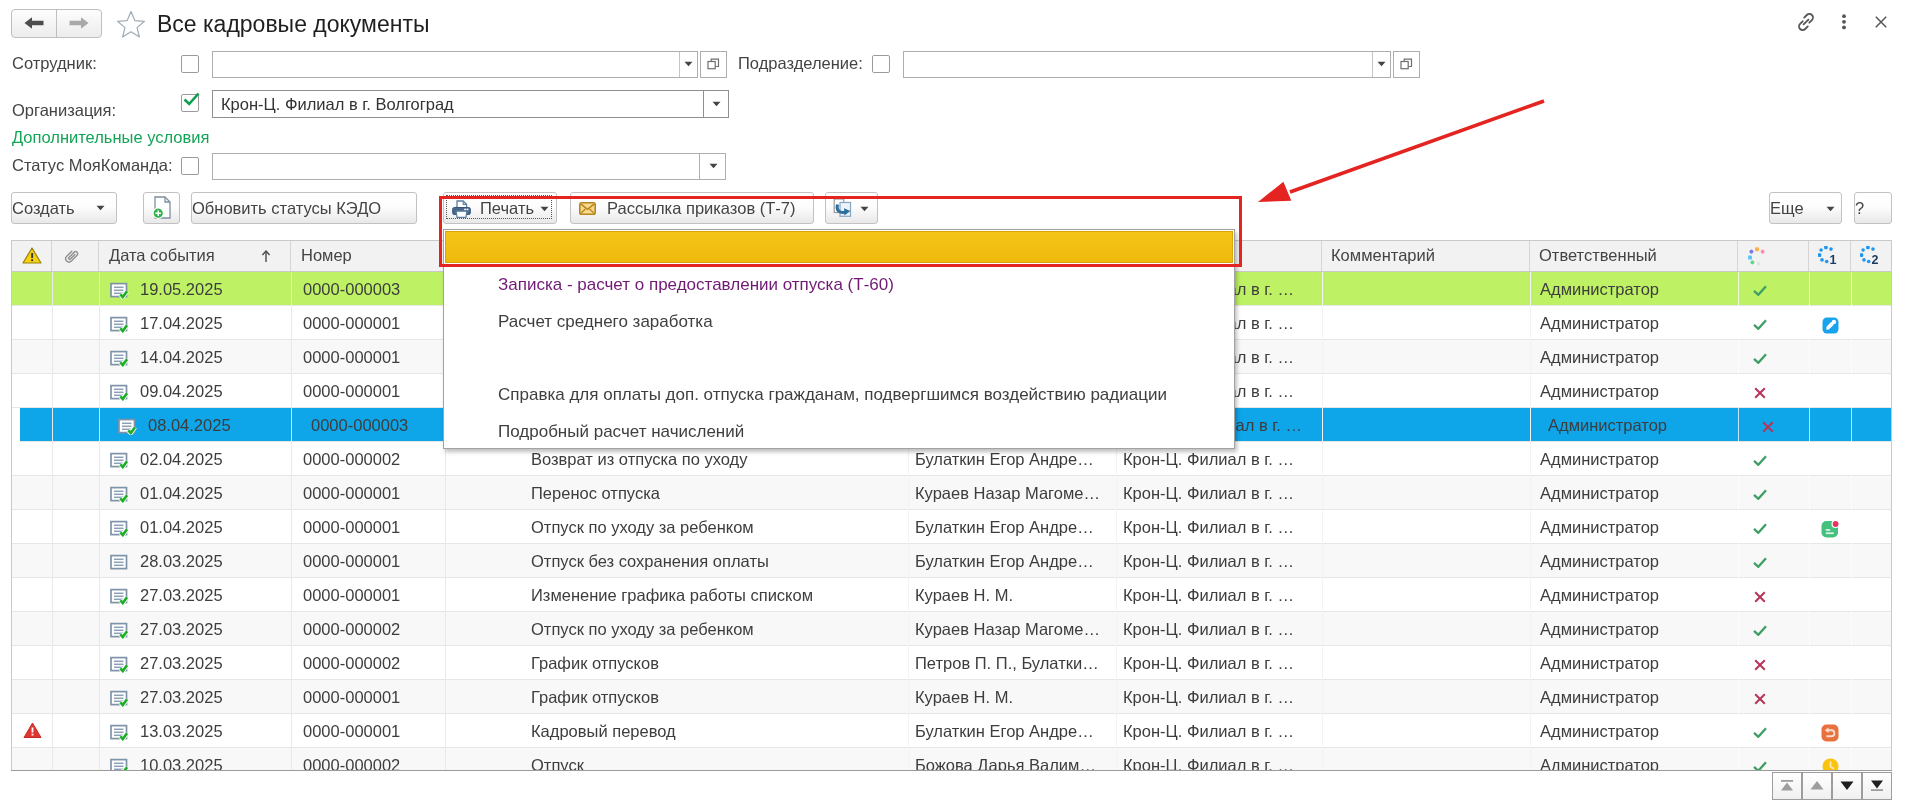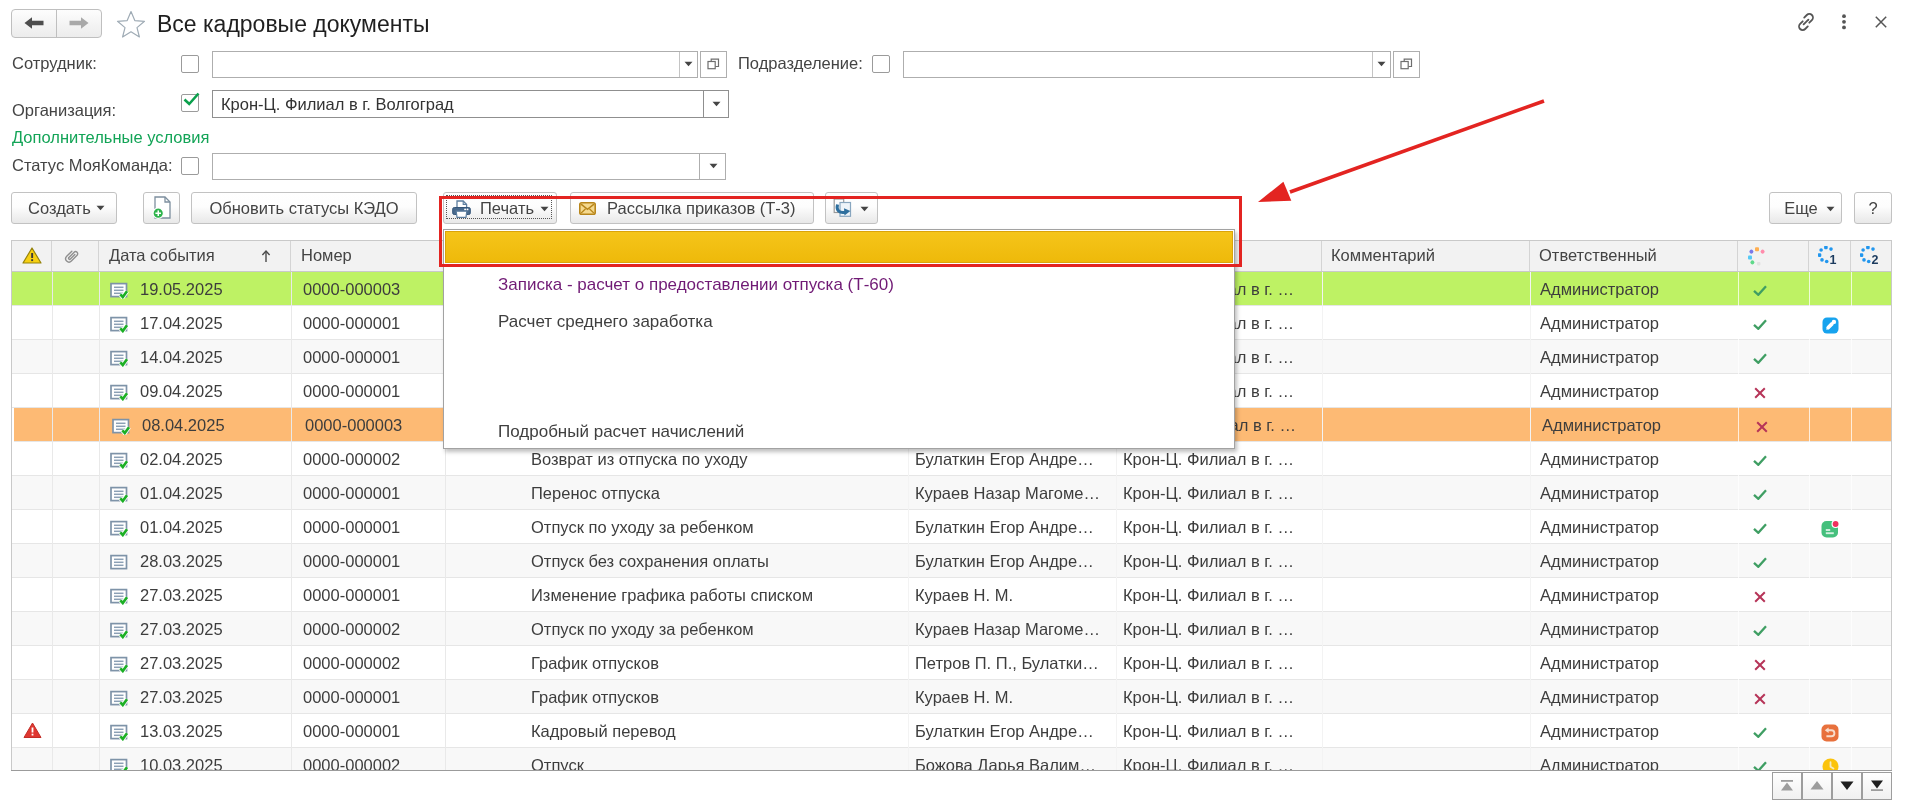--- a/index.html
+++ b/index.html
@@ -1,15 +1,15 @@
 <!DOCTYPE html>
 <html><head><meta charset="utf-8"><title>Все кадровые документы</title><style>
 * { margin:0; padding:0; box-sizing:border-box; }
 body { font-family:"Liberation Sans", sans-serif; background:#fff; width:1915px; height:801px; position:relative; overflow:hidden; font-size:15px; color:#444; }
-.btn { position:absolute; background:linear-gradient(#ffffff 0%,#fdfdfd 45%,#e8e8e8 100%); border:1px solid #c2c2c2; border-radius:3px; font-size:16.5px; color:#444; text-align:center; }
+.btn { position:absolute; background:linear-gradient(#ffffff 0%,#fdfdfd 45%,#e8e8e8 100%); border:1px solid #c2c2c2; border-radius:3px; font-size:16.5px; color:#444; text-align:left; }
 .lbl { position:absolute; font-size:16.5px; color:#444; white-space:nowrap; }
 .cb  { position:absolute; width:18px; height:18px; background:#fff; border:1px solid #9b9b9b; border-radius:2px; }
 .fld { position:absolute; background:#fff; border:1px solid #aeaeae; }
 .cell{ position:absolute; font-size:16.5px; color:#3d3d3d; white-space:nowrap; }
 .ico { position:absolute; }
 </style></head><body>
 <div style="position:absolute;left:11px;top:9px;width:91px;height:29px;background:linear-gradient(#fdfdfd,#ececec);border:1px solid #bfbfbf;border-radius:4px;"></div>
 <div style="position:absolute;left:56px;top:9px;width:1px;height:29px;background:#bfbfbf;"></div>
 <div style="position:absolute;left:23px;top:16px;">
     <svg width="22" height="14" viewBox="0 0 22 14" style="display:block;">
@@ -141,21 +141,21 @@
     </svg>
   </div>
 <div class="btn" style="left:570px;top:192px;width:244px;height:32px;"></div>
 <div style="position:absolute;left:579px;top:202px;">
     <svg width="17" height="13" viewBox="0 0 17 13" style="display:block;">
       <rect x="0.8" y="0.8" width="15.4" height="11.4" rx="1.8" fill="#f5d98e" stroke="#b8861b" stroke-width="1.6"></rect>
       <path d="M2 2.2 L8.5 7.4 L15 2.2" fill="none" stroke="#b8861b" stroke-width="1.5"></path>
       <path d="M2.2 11 L6.6 6.8 M14.8 11 L10.4 6.8" fill="none" stroke="#b8861b" stroke-width="1.2"></path>
     </svg>
   </div>
-<div class="cell" style="left:607px;top:199px;color:#444;">Рассылка приказов (Т-3)</div>
+<div class="cell" style="left:607px;top:199px;color:#444;">Рассылка приказов (Т-7)</div>
 <div class="btn" style="left:825px;top:192px;width:53px;height:32px;"></div>
 <div style="position:absolute;left:833px;top:198px;">
     <svg width="20" height="20" viewBox="0 0 20 20" style="display:block;">
       <rect x="1.2" y="1" width="9.5" height="13.5" fill="#fdfdfd" stroke="#9a9a9a" stroke-width="1.2"></rect>
       <rect x="7" y="4.5" width="10.5" height="13.8" fill="#eef4f9" stroke="#88a6bf" stroke-width="1.2"></rect>
       <path d="M4.5 6.5 C3 12.5 6.5 15.5 12.5 14.2" fill="none" stroke="#2e6f9e" stroke-width="3"></path>
       <polygon points="11,10.2 17.4,13 11.5,17.4" fill="#2e6f9e"></polygon>
     </svg>
   </div>
 <div style="position:absolute;left:860px;top:206px;">
@@ -335,21 +335,21 @@
       <div class="cell" style="left:519px;top:8px;">Отпуск</div>
       <div class="cell" style="left:903px;top:8px;">Булаткин Егор Андре…</div>
       <div class="cell" style="left:1111px;top:8px;">Крон-Ц. Филиал в г. …</div>
       <div class="cell" style="left:1528px;top:8px;">Администратор</div>
       <div class="ico" style="left:1742px;top:13px;">
         <svg width="12" height="12" viewBox="0 0 12 12" style="display:block;">
           <path d="M1.2 1.2 L10.8 10.8 M10.8 1.2 L1.2 10.8" stroke="#b63458" stroke-width="2"></path>
         </svg>
       </div>
     </div>
-    <div style="position:absolute;left:2px;top:136px;width:100%;height:34px;background:#fdba74;border-bottom:1px solid #e6e6e6;">
+    <div style="position:absolute;left:8px;top:136px;width:100%;height:34px;background:#0ea5e9;border-bottom:1px solid #e6e6e6;">
       <div class="ico" style="left:98px;top:10px;">
         <svg width="19" height="17" viewBox="0 0 19 17" style="display:block;">
           <rect x="1" y="1.6" width="15.5" height="13" fill="#fff" stroke="#7e93a8" stroke-width="1.7"></rect>
           <line x1="4" y1="5.3" x2="13.5" y2="5.3" stroke="#8ba0b5" stroke-width="1.5"></line>
           <line x1="4" y1="8.3" x2="13.5" y2="8.3" stroke="#8ba0b5" stroke-width="1.5"></line>
           <line x1="4" y1="11.3" x2="13.5" y2="11.3" stroke="#8ba0b5" stroke-width="1.5"></line>
           <path d="M10.3 12.3 L12.8 15 L17 9.3" fill="none" stroke="#fff" stroke-width="4.4"></path>
           <path d="M10.3 12.3 L12.8 15 L17 9.3" fill="none" stroke="#1caf25" stroke-width="2.7"></path>
         </svg>
       </div>
@@ -632,20 +632,21 @@
     <div style="position:absolute;left:1518px;top:0;width:1px;height:100%;background:#f3f3f3;"></div>
     <div style="position:absolute;left:1726px;top:0;width:1px;height:100%;background:rgba(255,255,255,0.75);"></div>
     <div style="position:absolute;left:1797px;top:0;width:1px;height:100%;background:rgba(255,255,255,0.75);"></div>
     <div style="position:absolute;left:1839px;top:0;width:1px;height:100%;background:rgba(255,255,255,0.75);"></div>
   </div>
 <div style="position:absolute;left:11px;top:770px;width:1881px;height:1px;background:#9b9b9b;"></div>
 <div style="position:absolute;left:443px;top:229px;width:792px;height:220px;background:#fff;border:1px solid #a2a2a2;box-shadow:2px 3px 4px rgba(0,0,0,0.25);z-index:50;">
     <div style="position:absolute;left:1px;top:1px;width:788px;height:32px;background:linear-gradient(#f5c51a,#eeb90a);border:1px solid #dba408;"></div>
     <div class="cell" style="left:54px;top:45px;color:#701a75;font-size:17px;">Записка - расчет о предоставлении отпуска (Т-60)</div>
     <div class="cell" style="left:54px;top:82px;color:#3f3f3f;font-size:17px;">Расчет среднего заработка</div>
+    <div class="cell" style="left:54px;top:155px;color:#3f3f3f;font-size:17px;">Справка для оплаты доп. отпуска гражданам, подвергшимся воздействию радиации</div>
     <div class="cell" style="left:54px;top:192px;color:#3f3f3f;font-size:17px;">Подробный расчет начислений</div>
   </div>
 <div style="position:absolute;left:439px;top:196px;width:803px;height:71px;border:3px solid #e32421;z-index:60;"></div>
 <svg width="320" height="125" viewBox="0 0 320 125" style="position:absolute;left:1250px;top:93px;z-index:61;">
     <line x1="294" y1="8" x2="40" y2="99" stroke="#e32421" stroke-width="3.6"></line>
     <polygon points="8,109 33.4,88.7 41.3,107.7" fill="#e32421"></polygon>
   </svg>
 <div class="btn" style="left:1772px;top:772px;width:30px;height:28px;border-radius:0;border:1px solid #9d9d9d;background:linear-gradient(#fff,#f0f0f0);"></div>
 <div class="btn" style="left:1802px;top:772px;width:30px;height:28px;border-radius:0;border:1px solid #9d9d9d;background:linear-gradient(#fff,#f0f0f0);"></div>
 <div class="btn" style="left:1832px;top:772px;width:30px;height:28px;border-radius:0;border:1px solid #9d9d9d;background:linear-gradient(#fff,#f0f0f0);"></div>

